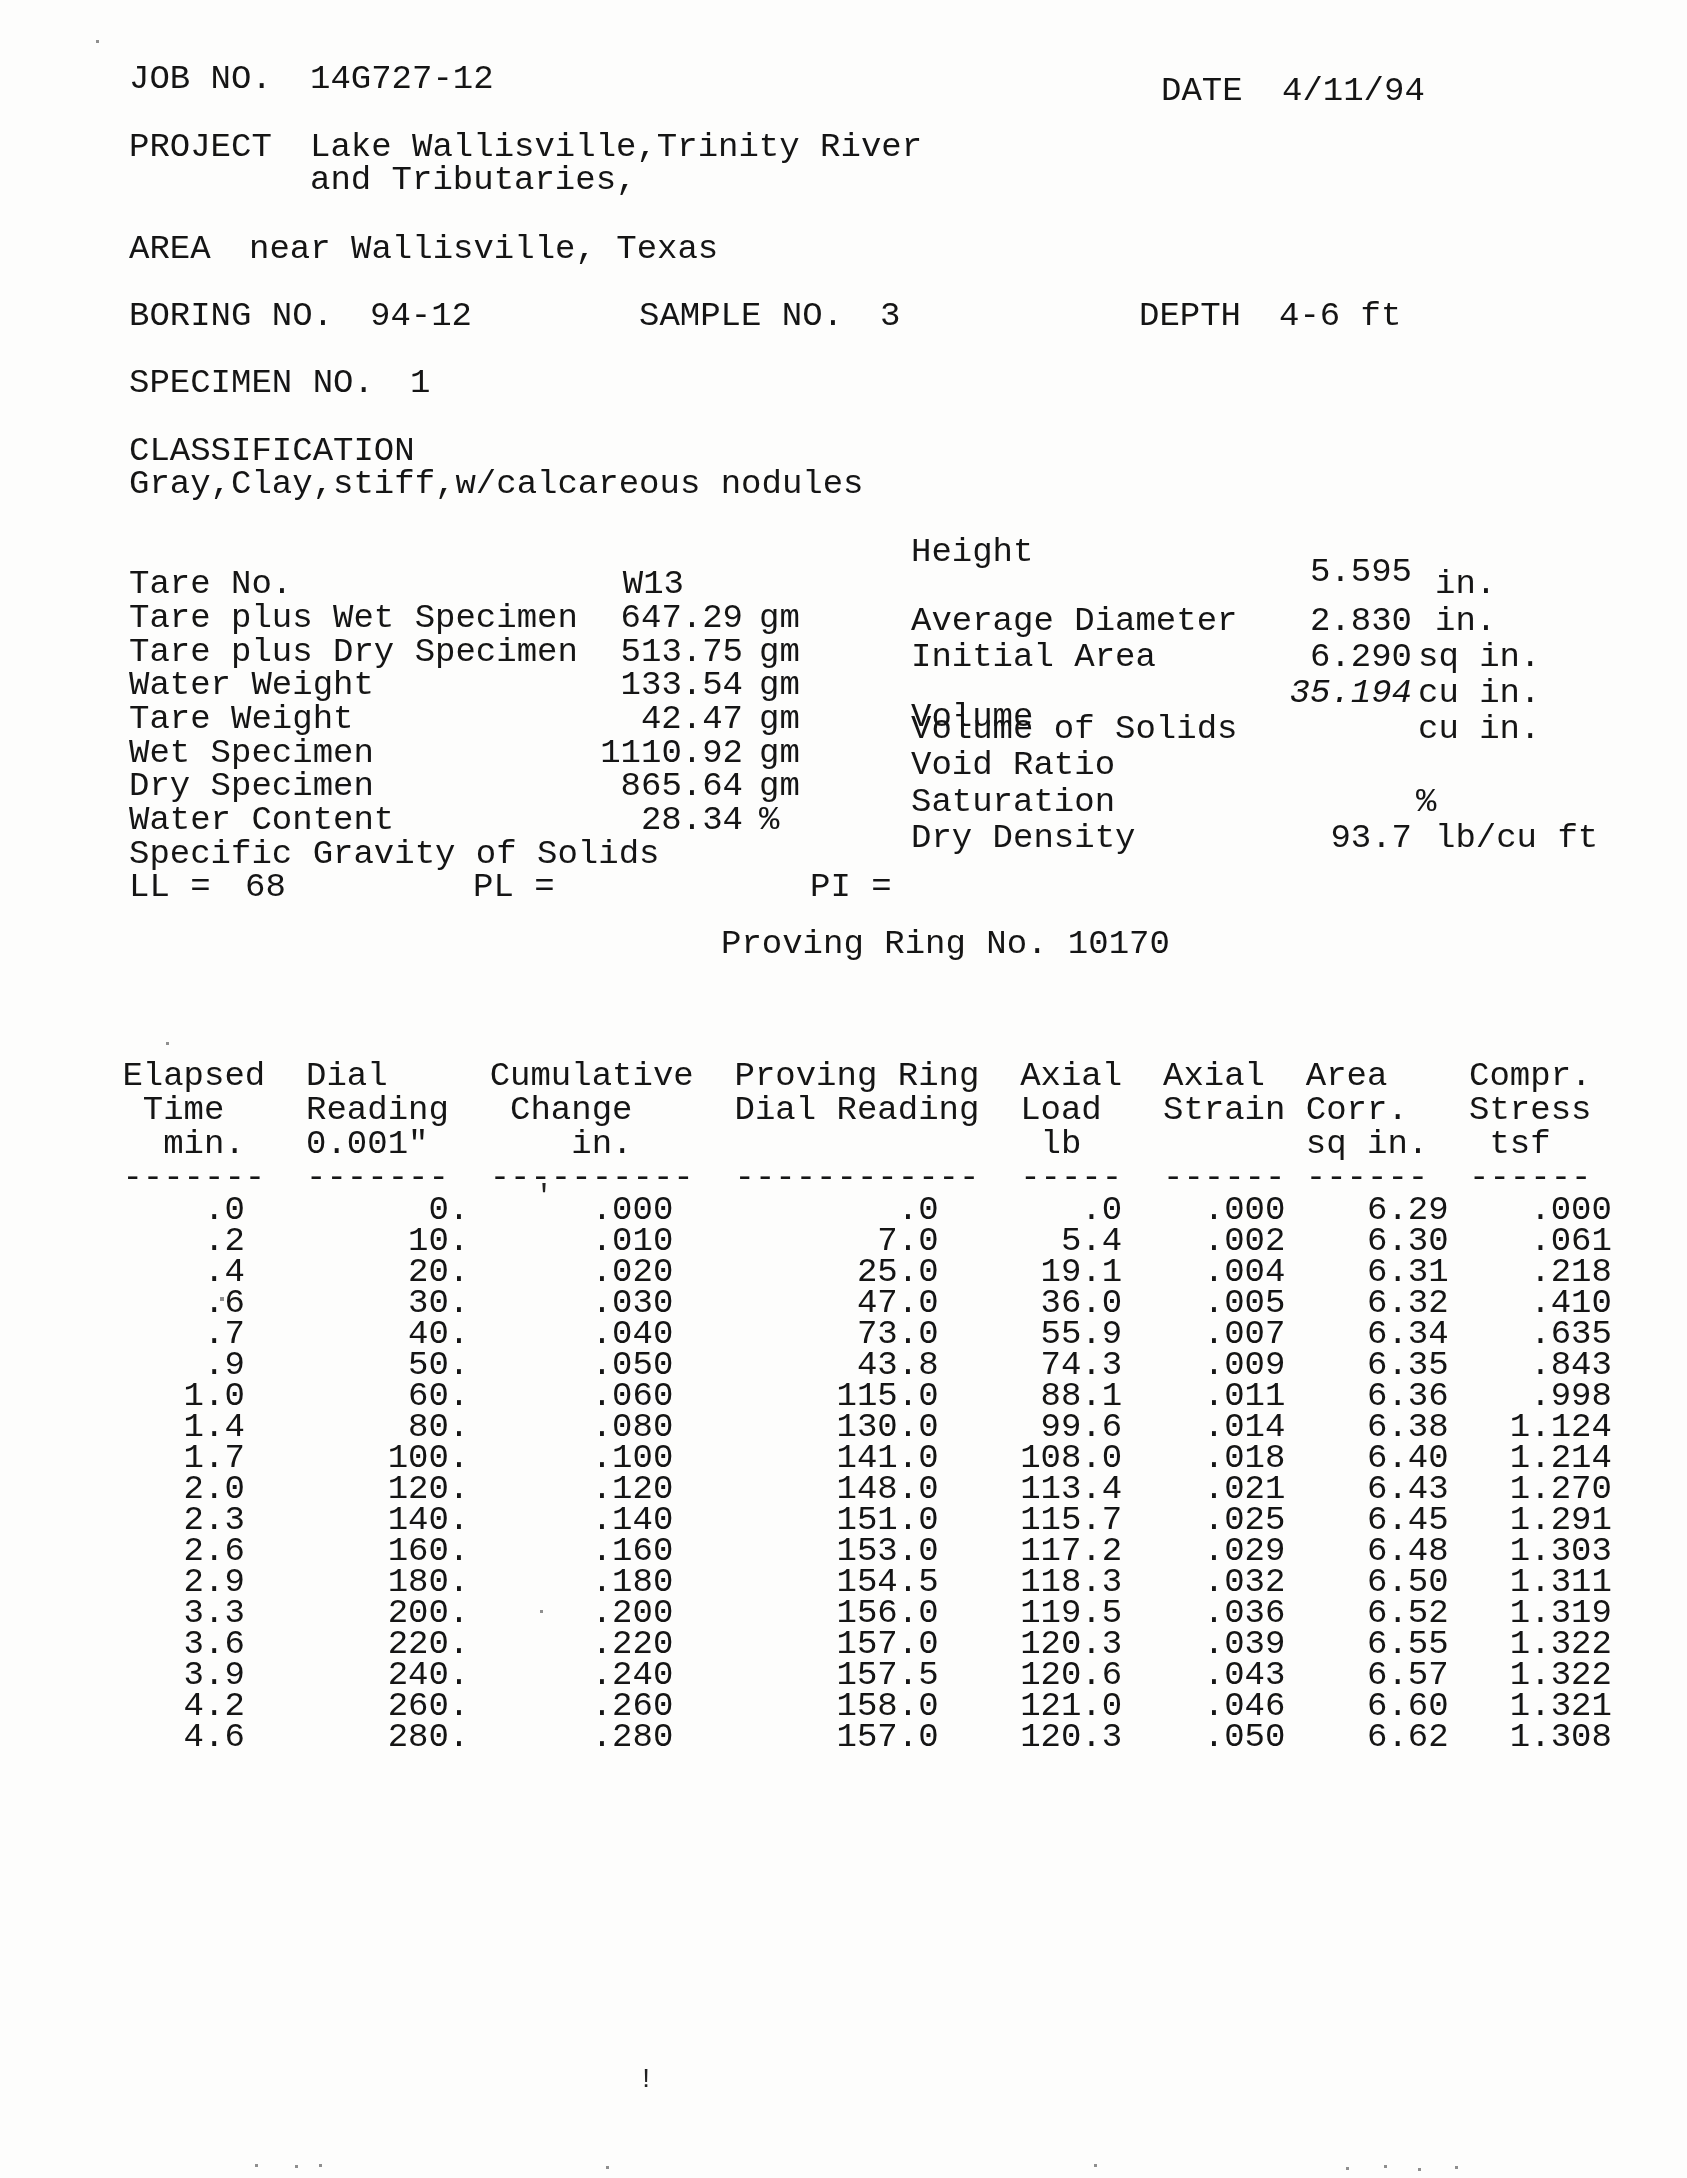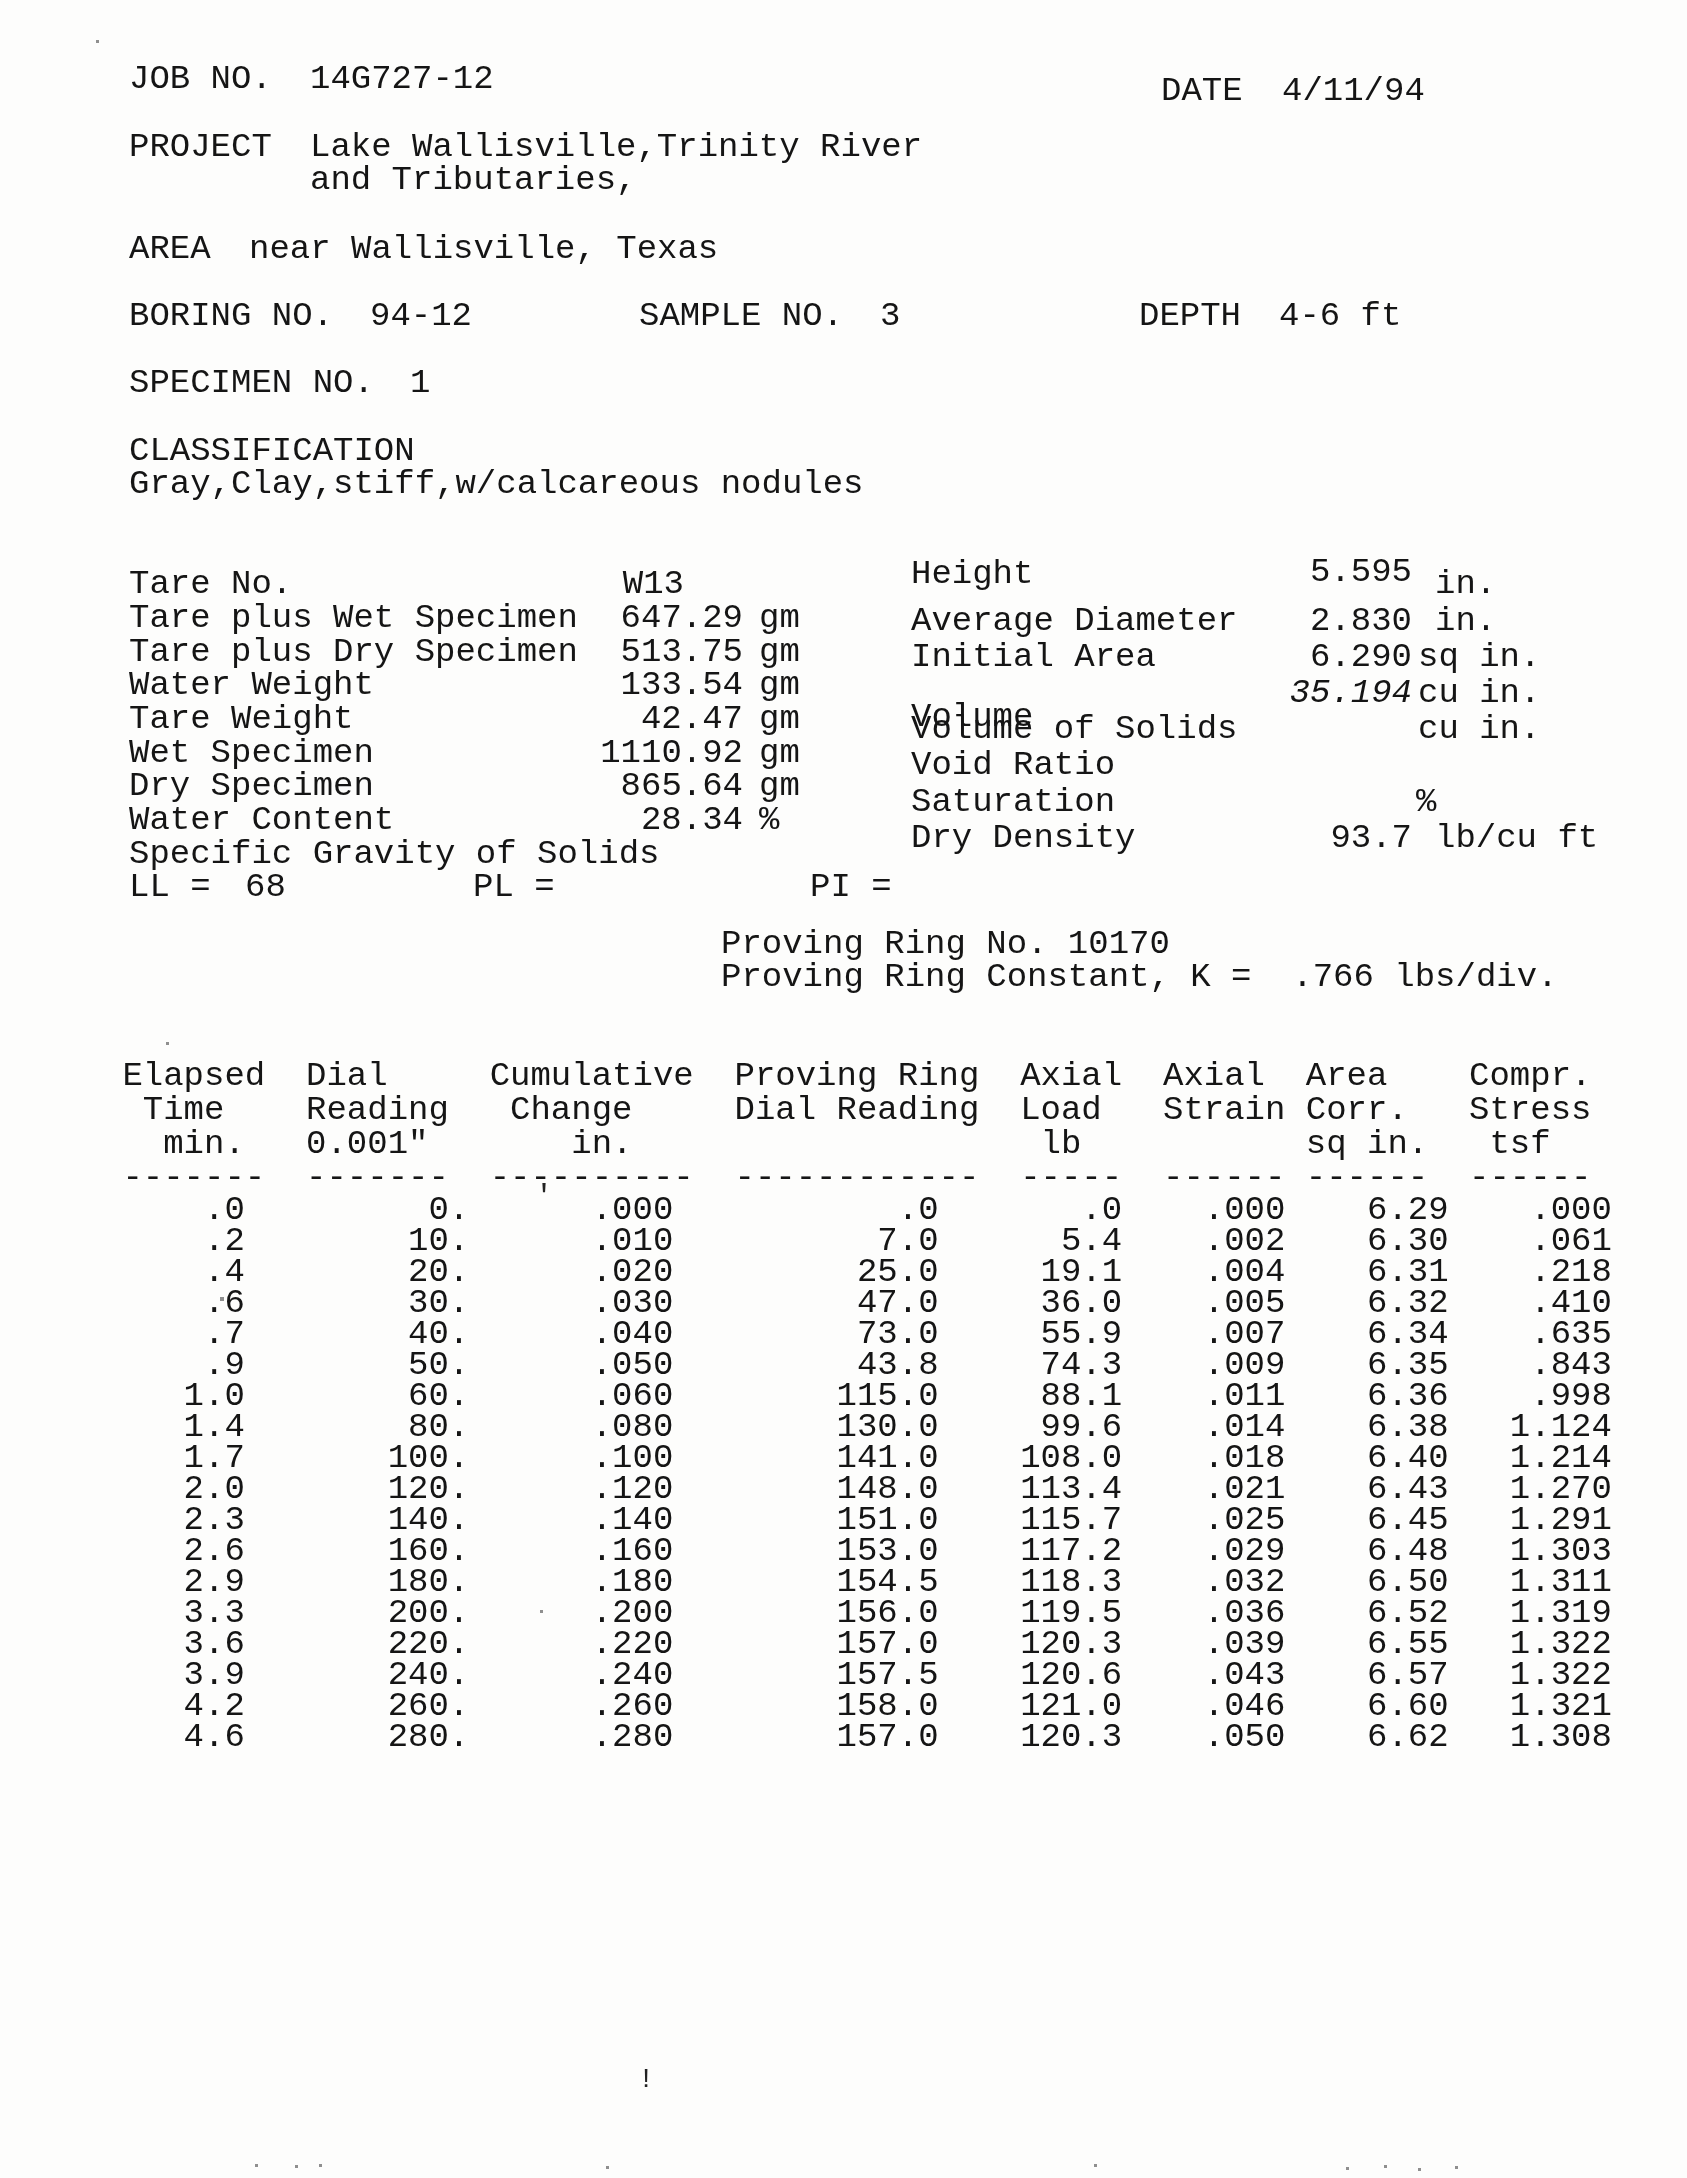--- a/index.html
+++ b/index.html
@@ -71,21 +71,21 @@
       <span class="t" style="left: 129px; top: 736px;">Wet Specimen</span>
       <div class="valbox left-col" style="top: 736px;"><span>1110.92</span></div>
       <span class="t" style="left: 759px; top: 736px;">gm</span>
       <span class="t" style="left: 129px; top: 769px;">Dry Specimen</span>
       <div class="valbox left-col" style="top: 769px;"><span>865.64</span></div>
       <span class="t" style="left: 759px; top: 769px;">gm</span>
       <span class="t" style="left: 129px; top: 803px;">Water Content</span>
       <div class="valbox left-col" style="top: 803px;"><span>28.34</span></div>
       <span class="t" style="left: 759px; top: 803px;">%</span>
       <span class="t" style="left: 129px; top: 837px;">Specific Gravity of Solids</span>
-      <span class="t" style="left: 911px; top: 557px;">Height</span>
+      <span class="t" style="left: 911px; top: 535px;">Height</span>
       <div class="valbox right-col" style="top: 555px;"><span>5.595</span></div>
       <span class="t" style="left: 1435px; top: 567px;">in.</span>
       <span class="t" style="left: 911px; top: 604px;">Average Diameter</span>
       <div class="valbox right-col" style="top: 604px;"><span>2.830</span></div>
       <span class="t" style="left: 1435px; top: 604px;">in.</span>
       <span class="t" style="left: 911px; top: 640px;">Initial Area</span>
       <div class="valbox right-col" style="top: 640px;"><span>6.290</span></div>
       <span class="t" style="left: 1418px; top: 640px;">sq in.</span>
       <span class="t" style="left: 911px; top: 676px; margin-top: 24px;">Volume</span>
       <div class="valbox right-col" style="top: 676px; font-style: italic;"><span>35.194</span></div>
@@ -99,21 +99,20 @@
       <div class="valbox right-col" style="top: 821px;"><span>93.7</span></div>
       <span class="t" style="left: 1435px; top: 821px;">lb/cu ft</span>
     </div>
 
   <span class="t" style="left:129px;top:870px">LL =</span>
   <span class="t" style="left:245px;top:870px">68</span>
   <span class="t" style="left:473px;top:870px">PL =</span>
   <span class="t" style="left:810px;top:870px">PI =</span>
 
   <span class="t" style="left:721px;top:927px">Proving Ring No. 10170</span>
-  <span class="t" style="left:721px;top:960px">Proving Ring Constant, K =  .766 lbs/div.</span>
 
   <div class="table-block" id="table-block">
       <div class="th-line"> Elapsed  Dial     Cumulative  Proving Ring  Axial  Axial  Area    Compr.</div>
       <div class="th-line">  Time    Reading   Change     Dial Reading  Load   Strain Corr.   Stress</div>
       <div class="th-line">   min.   0.001"       in.                    lb           sq in.   tsf</div>
       <div class="th-line"> -------  -------  ----------  ------------  -----  ------ ------  ------</div>
       <div class="tr-line">     .0         0.      .000           .0       .0    .000    6.29    .000</div>
       <div class="tr-line">     .2        10.      .010          7.0      5.4    .002    6.30    .061</div>
       <div class="tr-line">     .4        20.      .020         25.0     19.1    .004    6.31    .218</div>
       <div class="tr-line">     .6        30.      .030         47.0     36.0    .005    6.32    .410</div>

